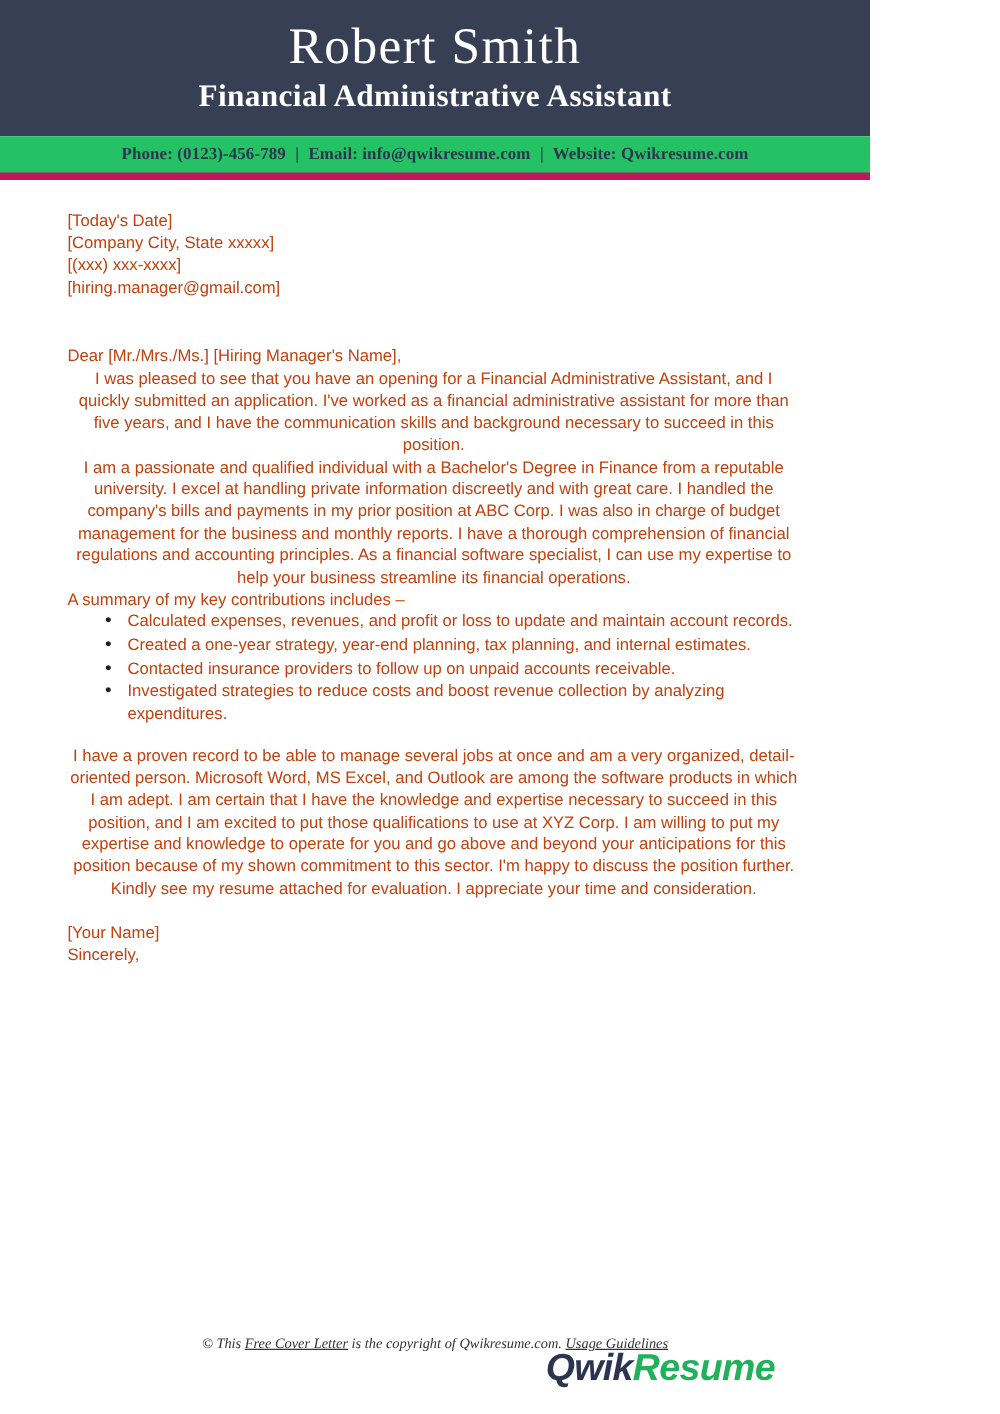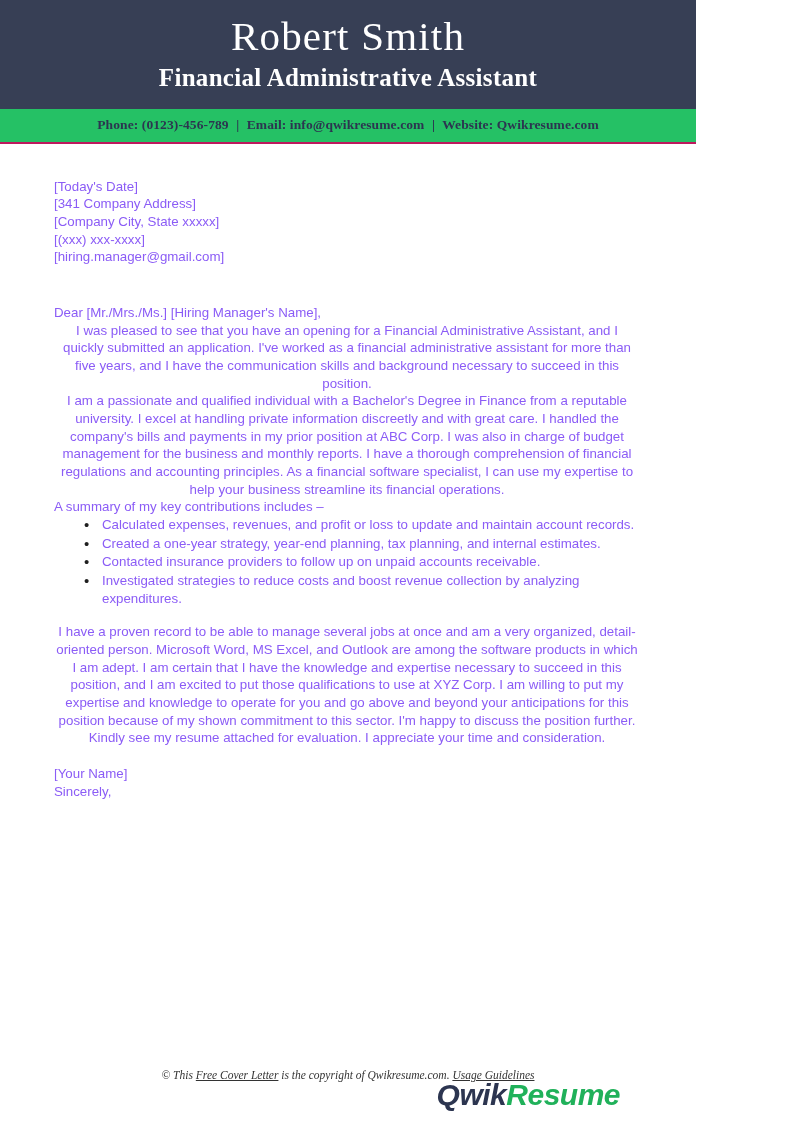--- a/index.html
+++ b/index.html
@@ -51,38 +51,38 @@
     margin: 0;
   }
 
   
   .contactbar {
     background: #25c165;
     height: 35px;
     display: flex;
     align-items: center;
     justify-content: center;
-    border-bottom: 2px solid #be185d;
+    border-bottom: 6px solid #be185d;
   }
   .contactbar .line {
     font-family: "Liberation Serif", serif;
     font-size: 13.5px;
     font-weight: bold;
     color: #2c3550;
     letter-spacing: 0.1px;
   }
   .contactbar .sep { margin: 0 4px; color: #2c3550; }
 
   
   .content {
     flex: 1 1 auto;
-    padding: 34px 56px 0 54px;
+    padding: 24px 56px 0 54px;
     font-size: 13.3px;
     line-height: 1.33;
-    color: #8b5cf6;
+    color: #c2410c;
   }
   .content p {
     margin: 0 0 0 0;
   }
   .addr-line { display: block; }
 
   .date { margin-bottom: 40px; }
   .address { margin-bottom: 38px; }
   .salutation { margin-bottom: 16px; }
   .para { margin-bottom: 16px; text-align: center; }
@@ -166,21 +166,20 @@
       <span>Website:</span>
       <span>Qwikresume.com</span>
     </div>
   </div>
 
   <div class="content">
 
     <p class="date">[Today's Date]</p>
 
     <div class="address">
-      <span class="addr-line">[341 Company Address]</span>
       <span class="addr-line">[Company City, State xxxxx]</span>
       <span class="addr-line">[(xxx) xxx-xxxx]</span>
       <span class="addr-line">[hiring.manager@gmail.com]</span>
     </div>
 
     <p class="salutation">Dear [Mr./Mrs./Ms.] [Hiring Manager's Name],</p>
 
     <p class="para">I was pleased to see that you have an opening for a Financial Administrative Assistant, and I quickly submitted an application. I've worked as a financial administrative assistant for more than five years, and I have the communication skills and background necessary to succeed in this position.</p>
 
     <p class="para">I am a passionate and qualified individual with a Bachelor's Degree in Finance from a reputable university. I excel at handling private information discreetly and with great care. I handled the company's bills and payments in my prior position at ABC Corp. I was also in charge of budget management for the business and monthly reports. I have a thorough comprehension of financial regulations and accounting principles. As a financial software specialist, I can use my expertise to help your business streamline its financial operations.</p>

